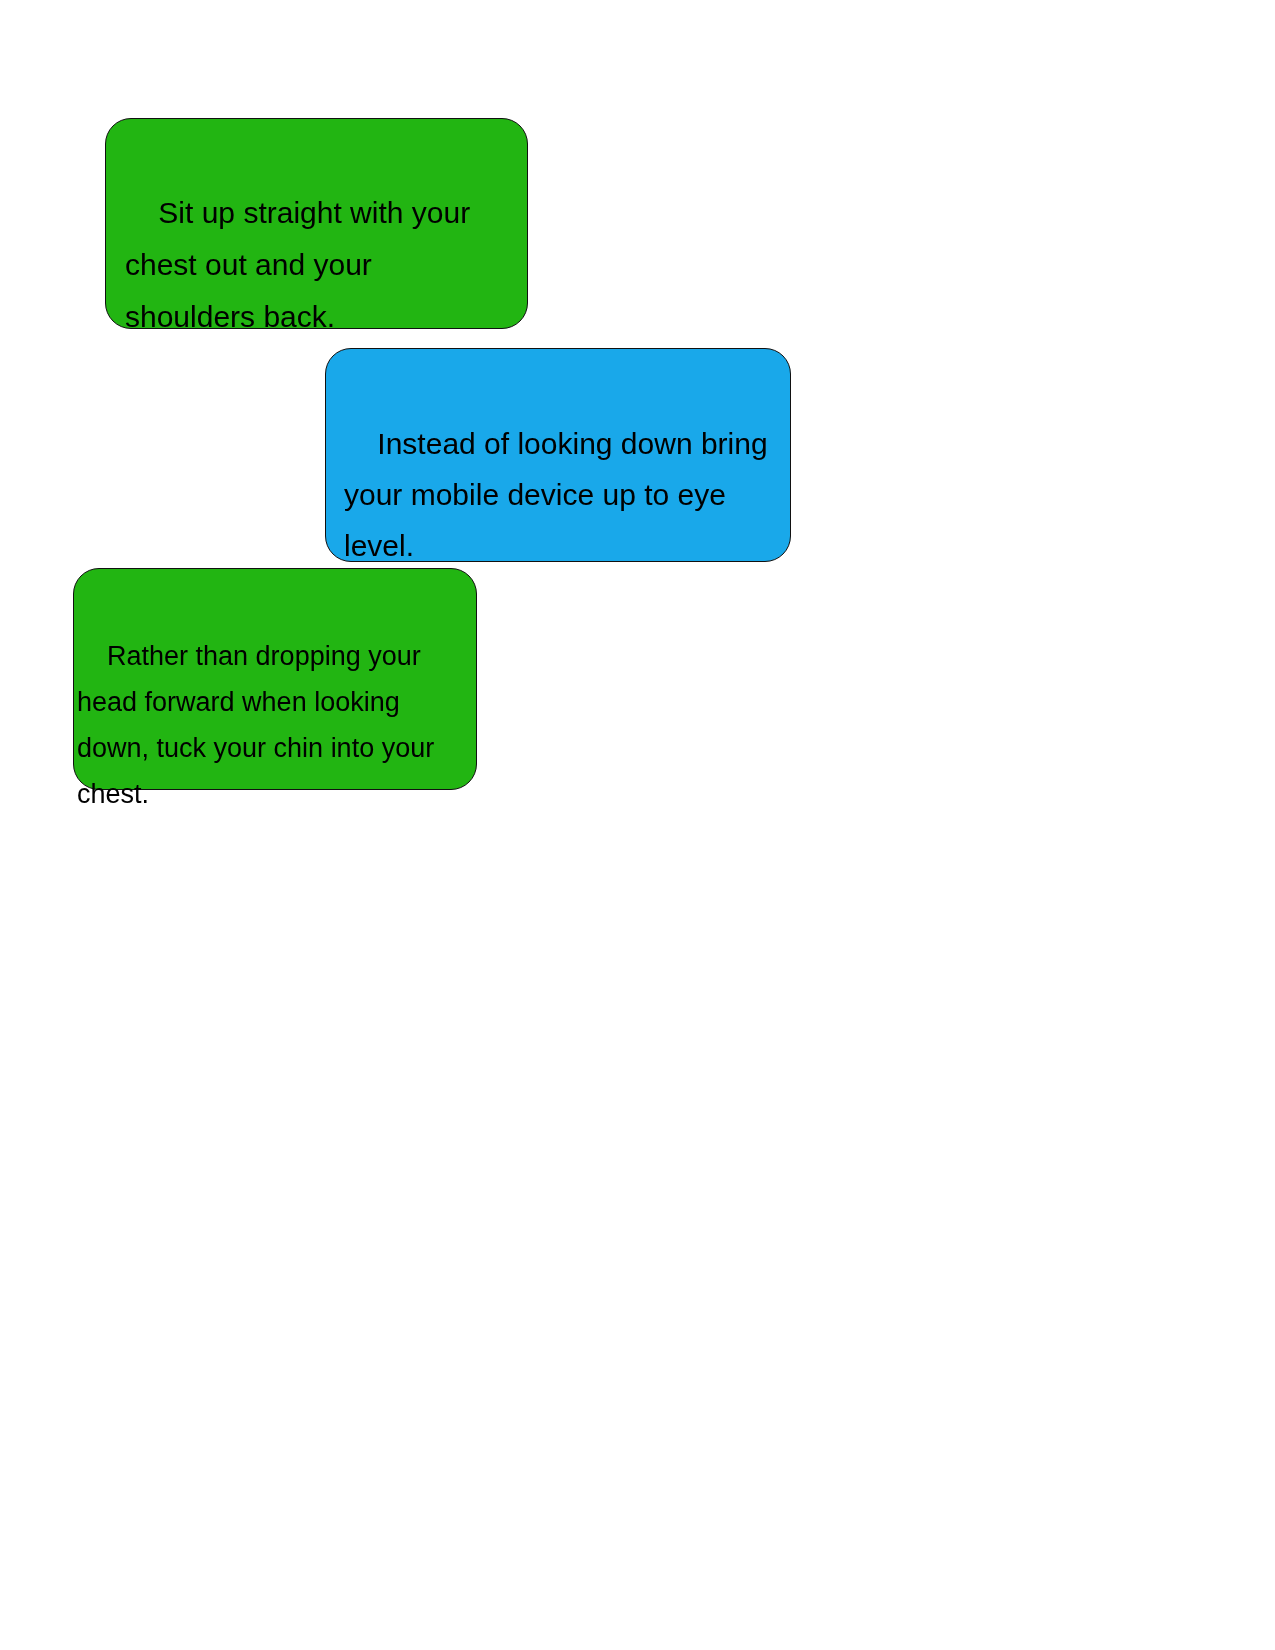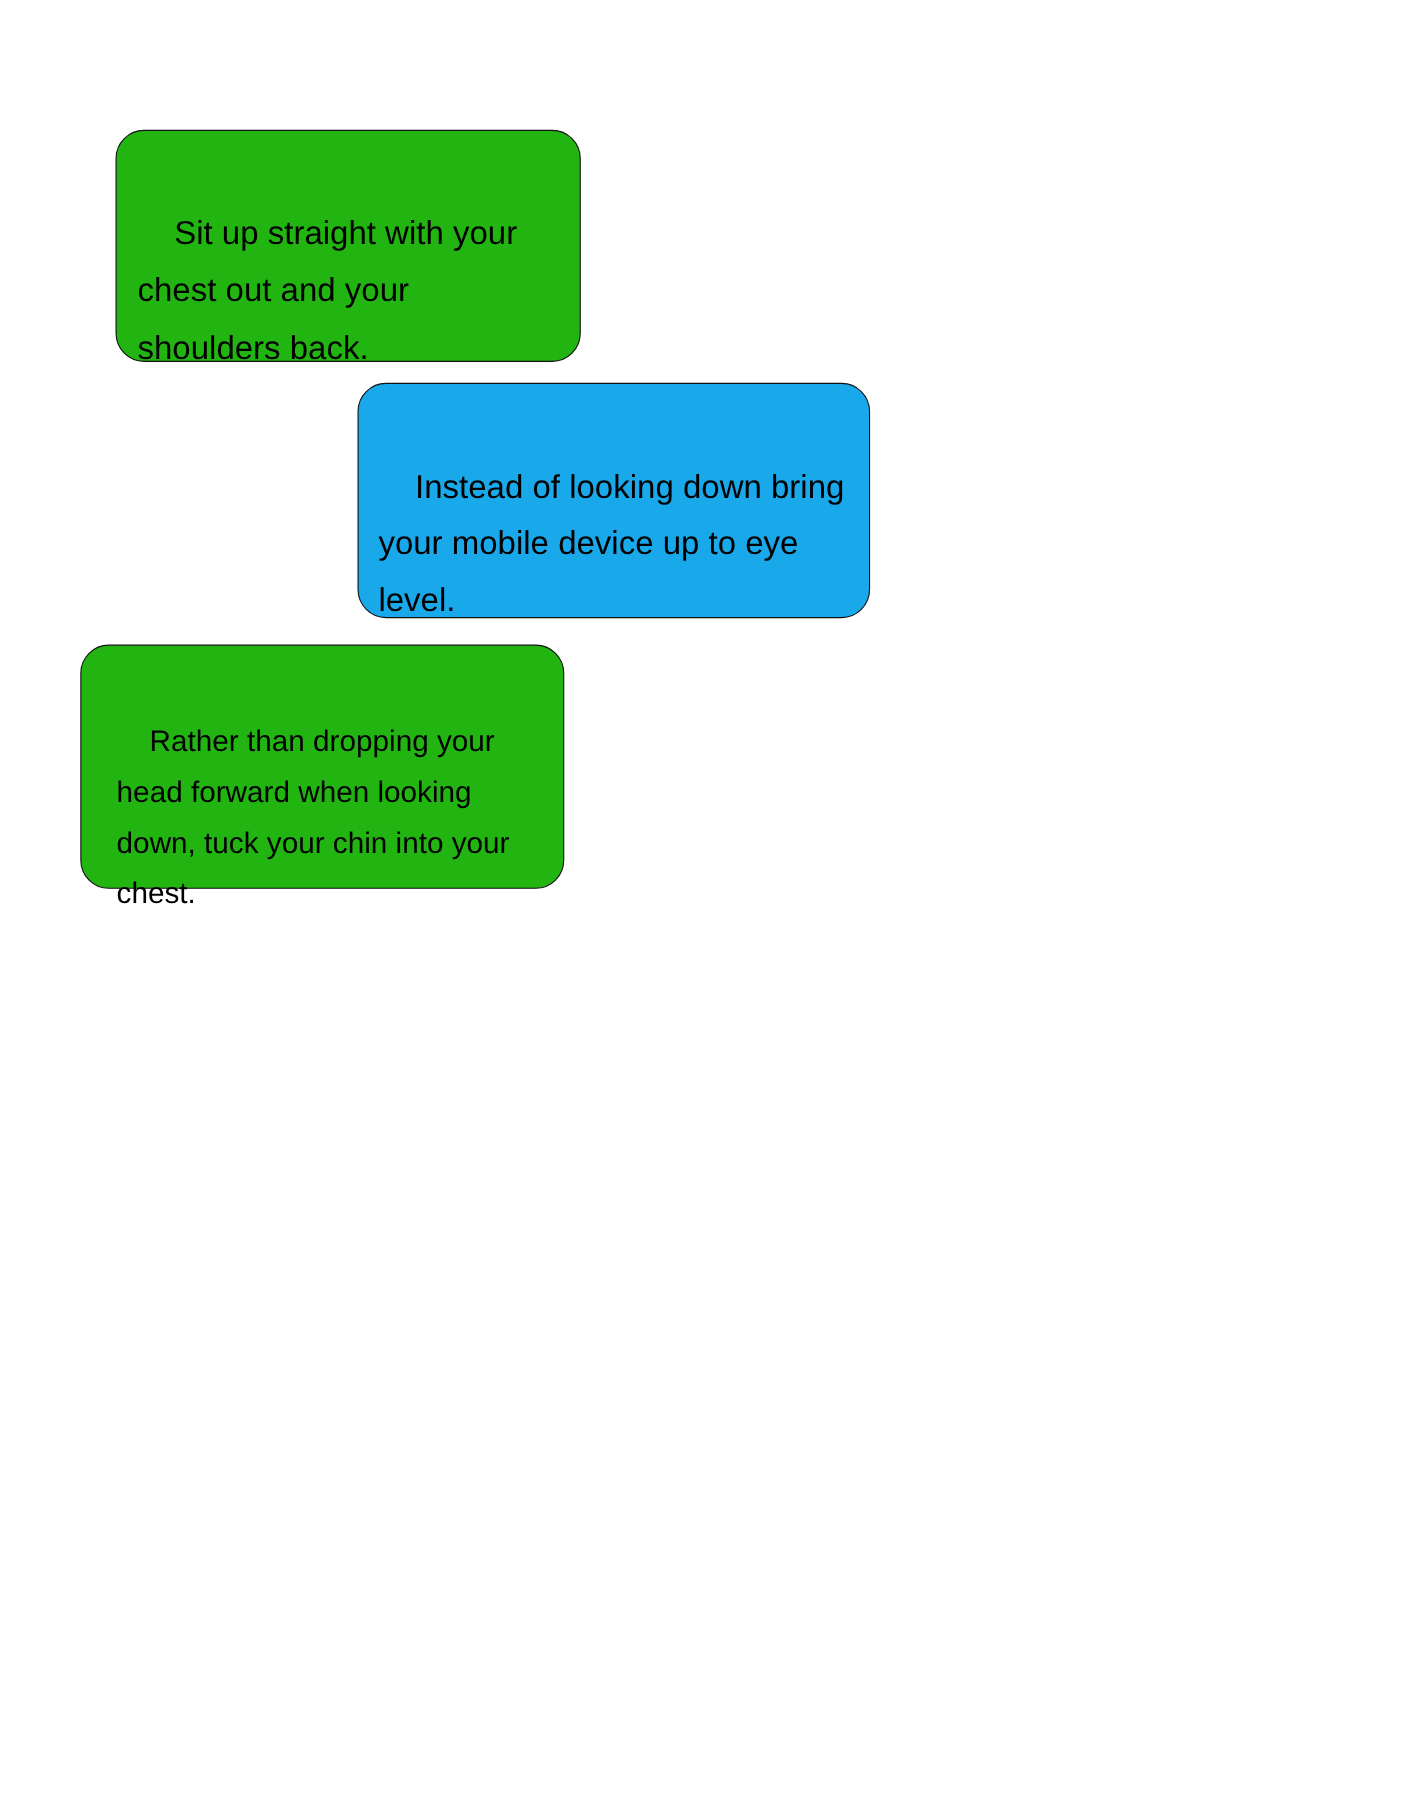--- a/index.html
+++ b/index.html
@@ -56,27 +56,27 @@
     width: 466px;
     height: 214px;
     font-size: 30px;
     line-height: 51px;
     padding-top: 18px;
     padding-left: 18px;
   }
   
   #box-3 {
     left: 73px;
-    top: 586px;
-    width: 440px;
+    top: 568px;
+    width: 404px;
     height: 222px;
     font-size: 27px;
     line-height: 46px;
     padding-top: 18px;
-    padding-left: 32px;
+    padding-left: 3px;
   }
 </style>
 </head>
 <body>
 
 <div class="canvas">
 
   <div class="callout blue" id="box-2">
     <span>Instead of looking down bring your mobile device up to eye level.</span>
   </div>

